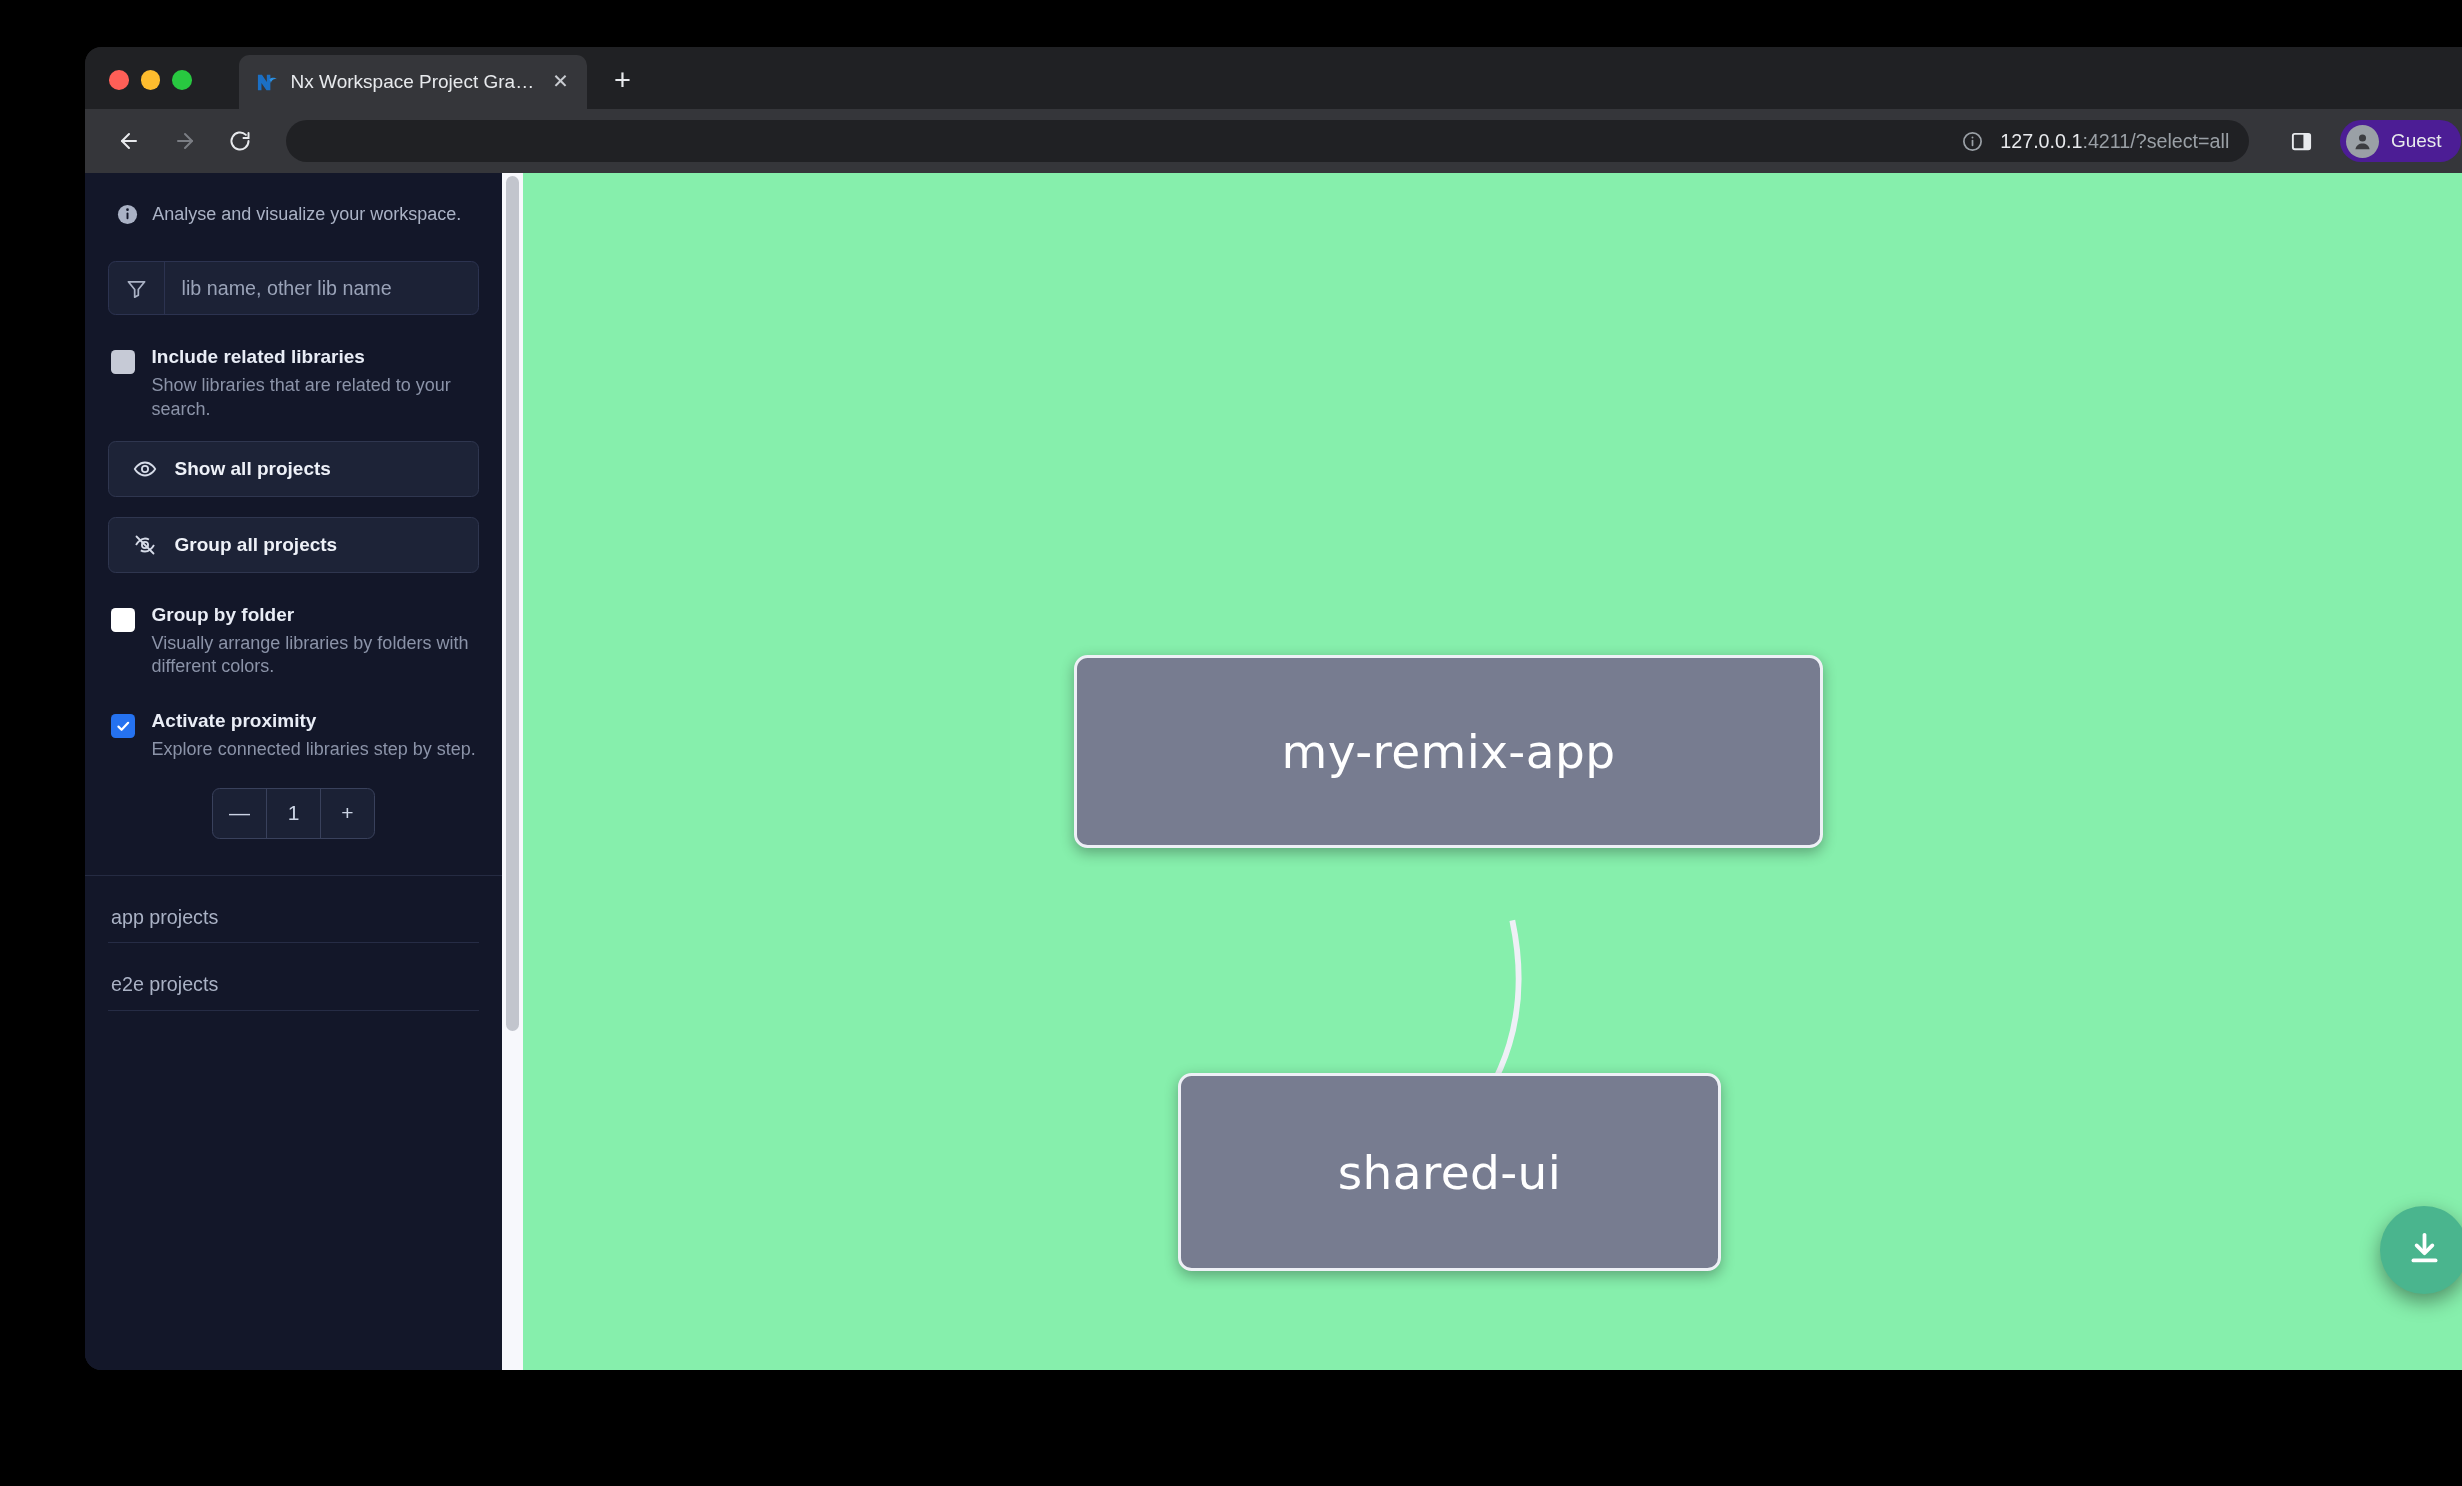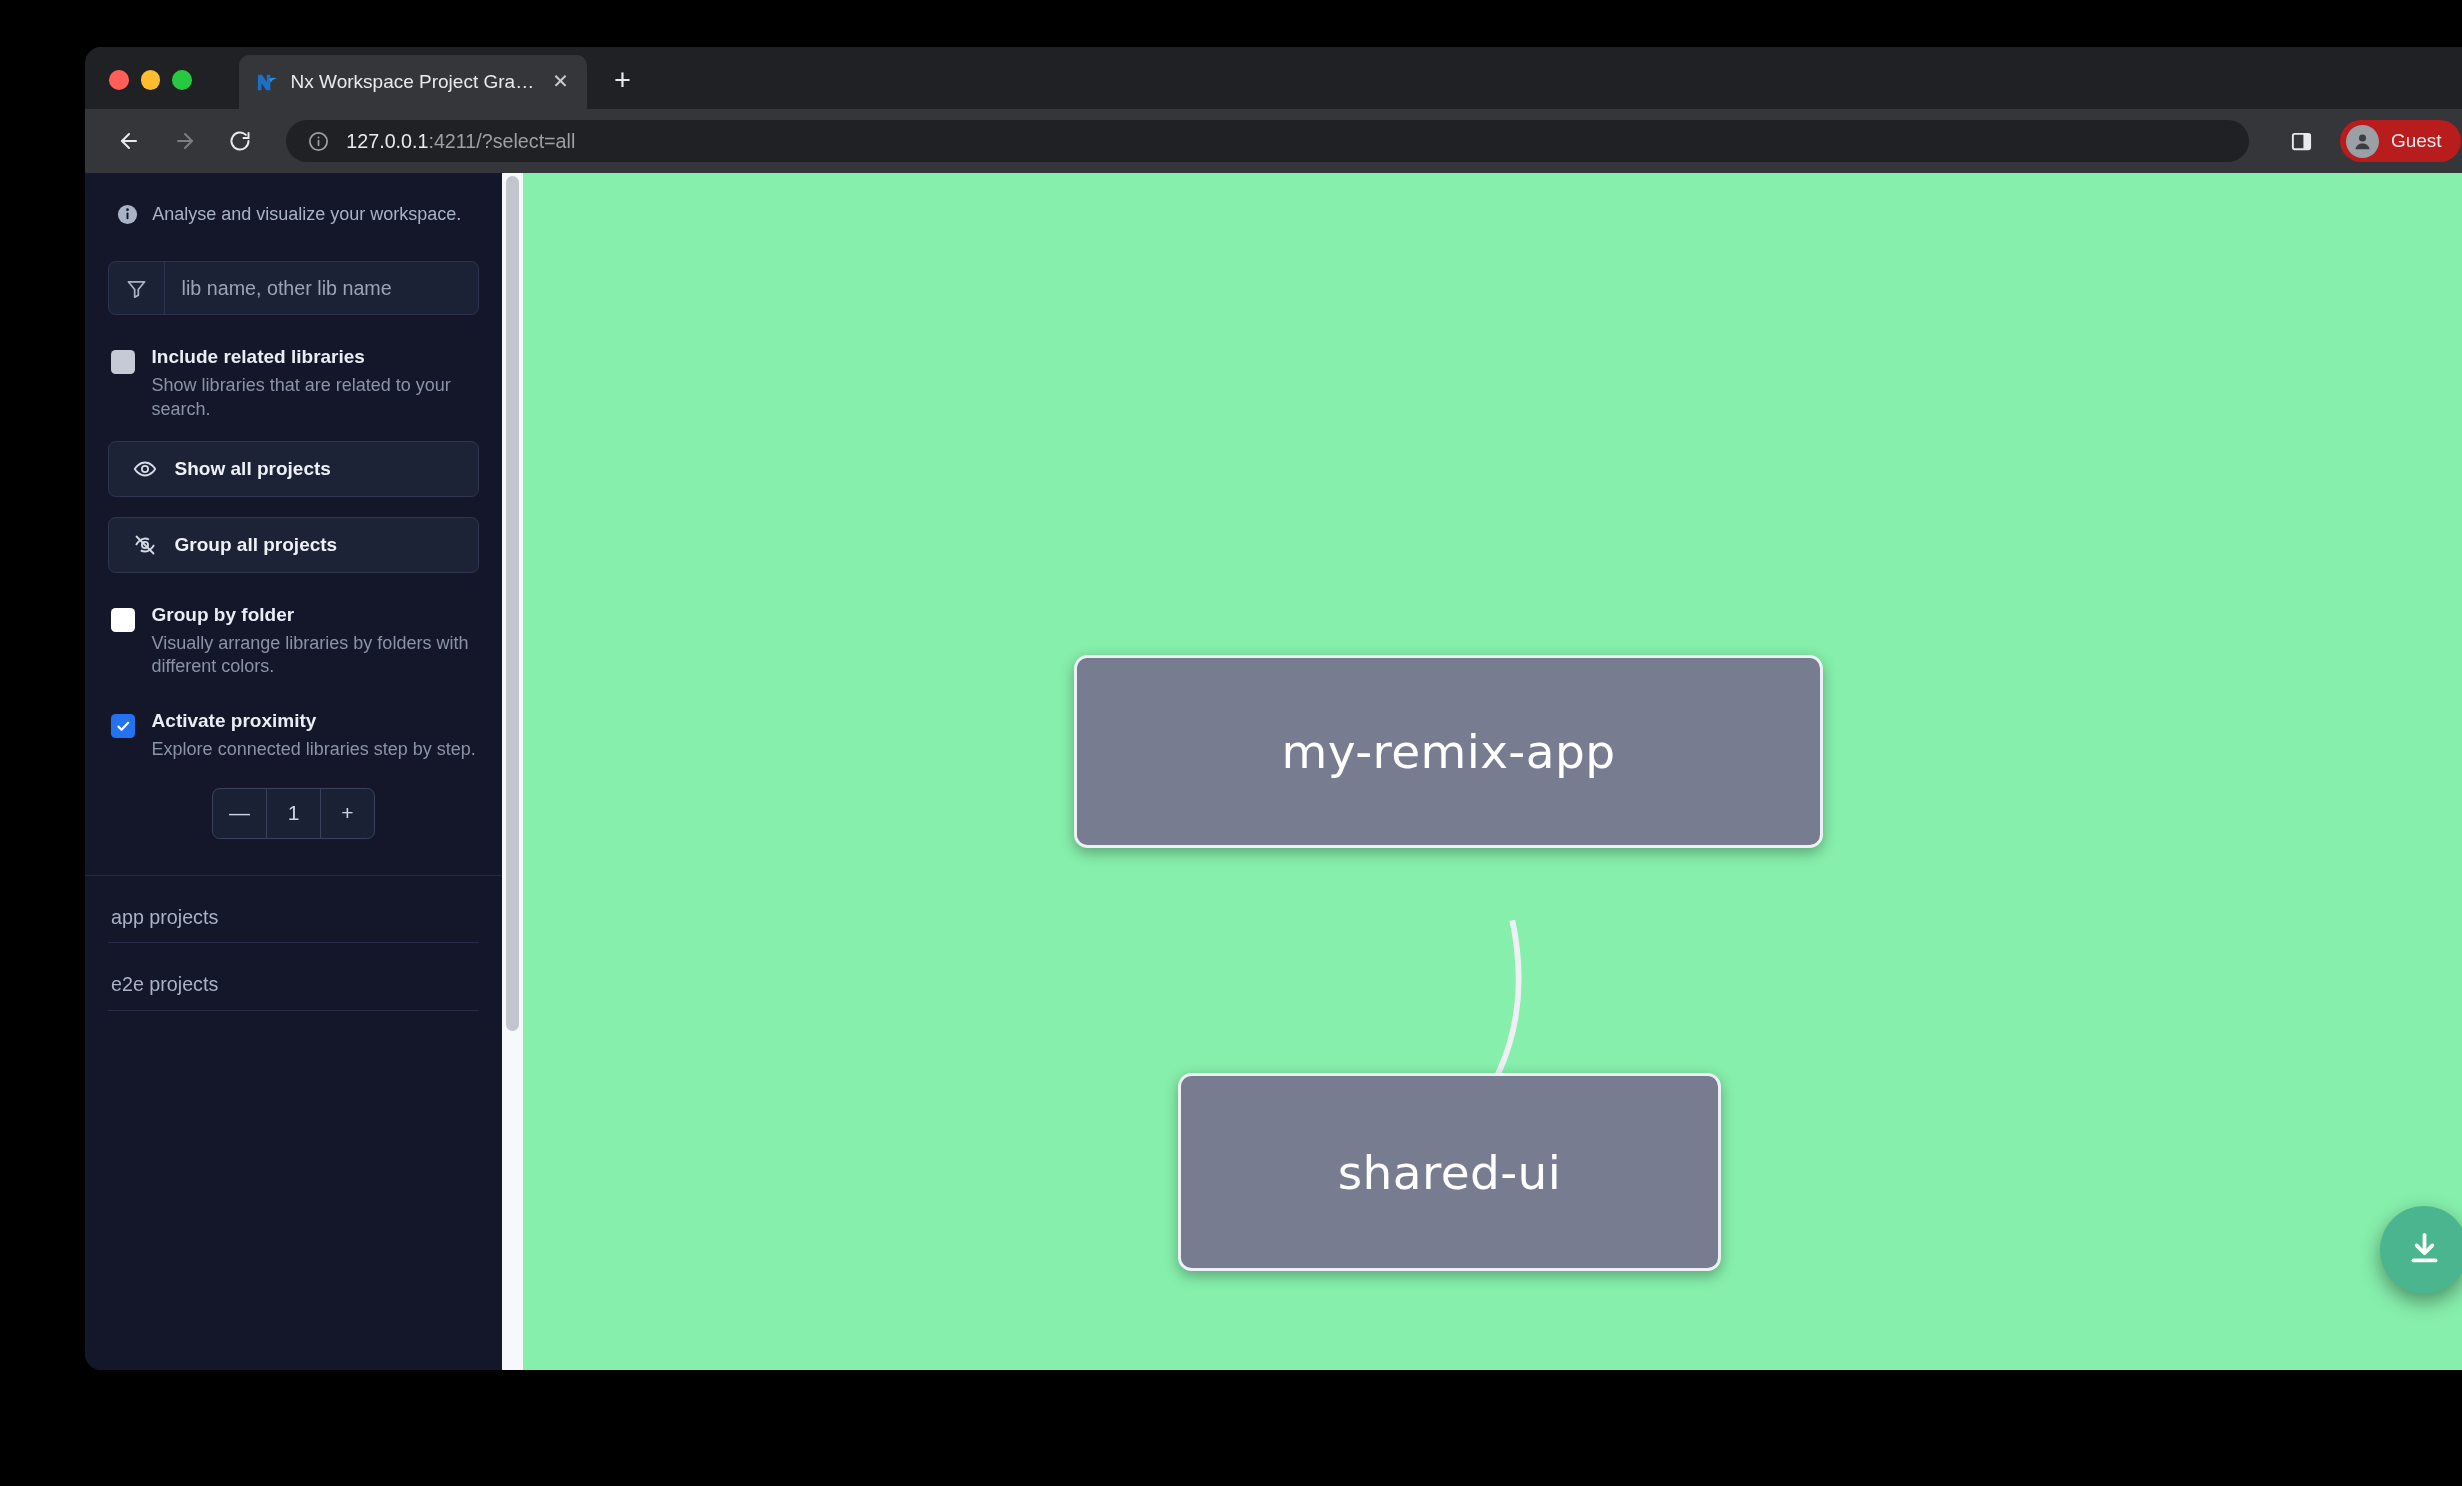--- a/index.html
+++ b/index.html
@@ -99,37 +99,38 @@
   .omnibox {
     flex: 1 1 auto;
     height: 42px;
     background: #202124;
     border-radius: 21px;
     display: flex; align-items: center;
     padding: 0 19.7px;
     gap: 15px;
     margin-left: 7.6px;
     margin-right: 13.6px;
+    justify-content: flex-end;
   }
   .omnibox .url {
     font-size: 19.7px;
     color: #e8eaed;
     white-space: nowrap;
   }
   .omnibox .url .url-rest { color: #9aa0a6; }
 
   .tb-icon {
     width: 38px; height: 38px;
     display: flex; align-items: center; justify-content: center;
     color: #e8eaed;
     flex: 0 0 auto;
   }
   .profile-chip {
     height: 42px;
-    background: #b91c1c;
+    background: #4c1d95;
     border-radius: 21px;
     display: flex; align-items: center;
     gap: 12px;
     padding: 0 19.7px 0 6px;
     flex: 0 0 auto;
   }
   .avatar {
     width: 33px; height: 33px;
     border-radius: 50%;
     background: #9aa0a6;

